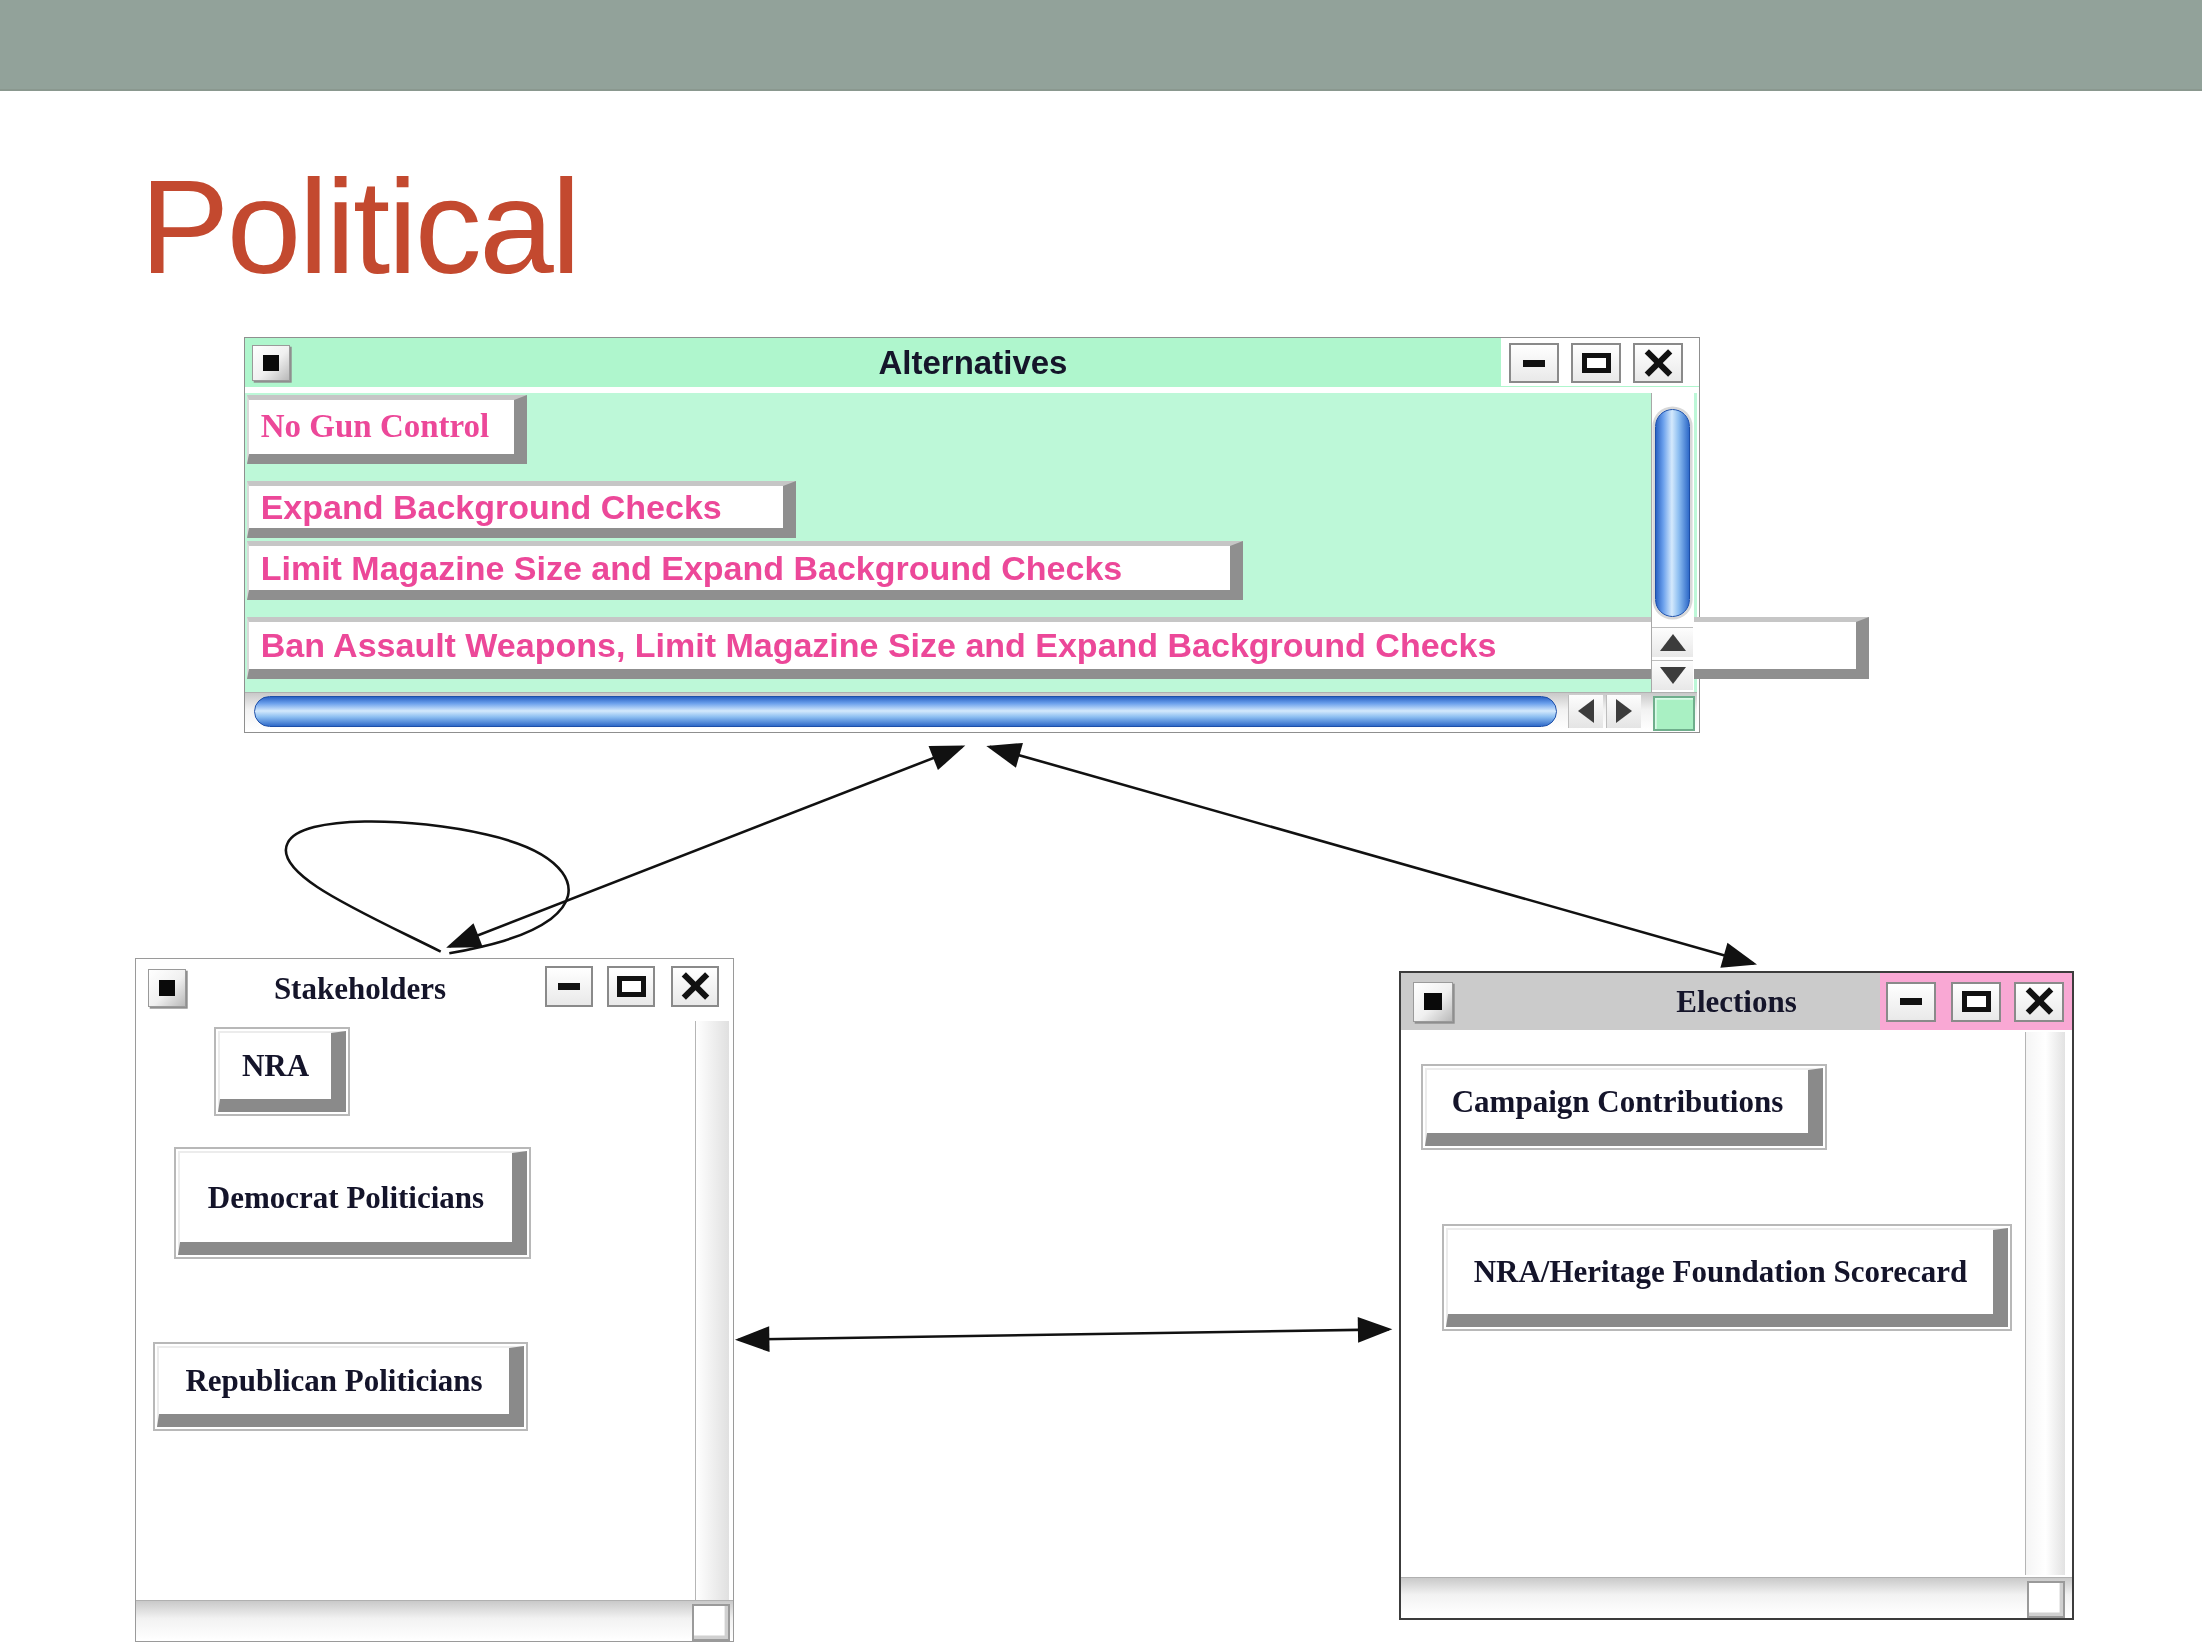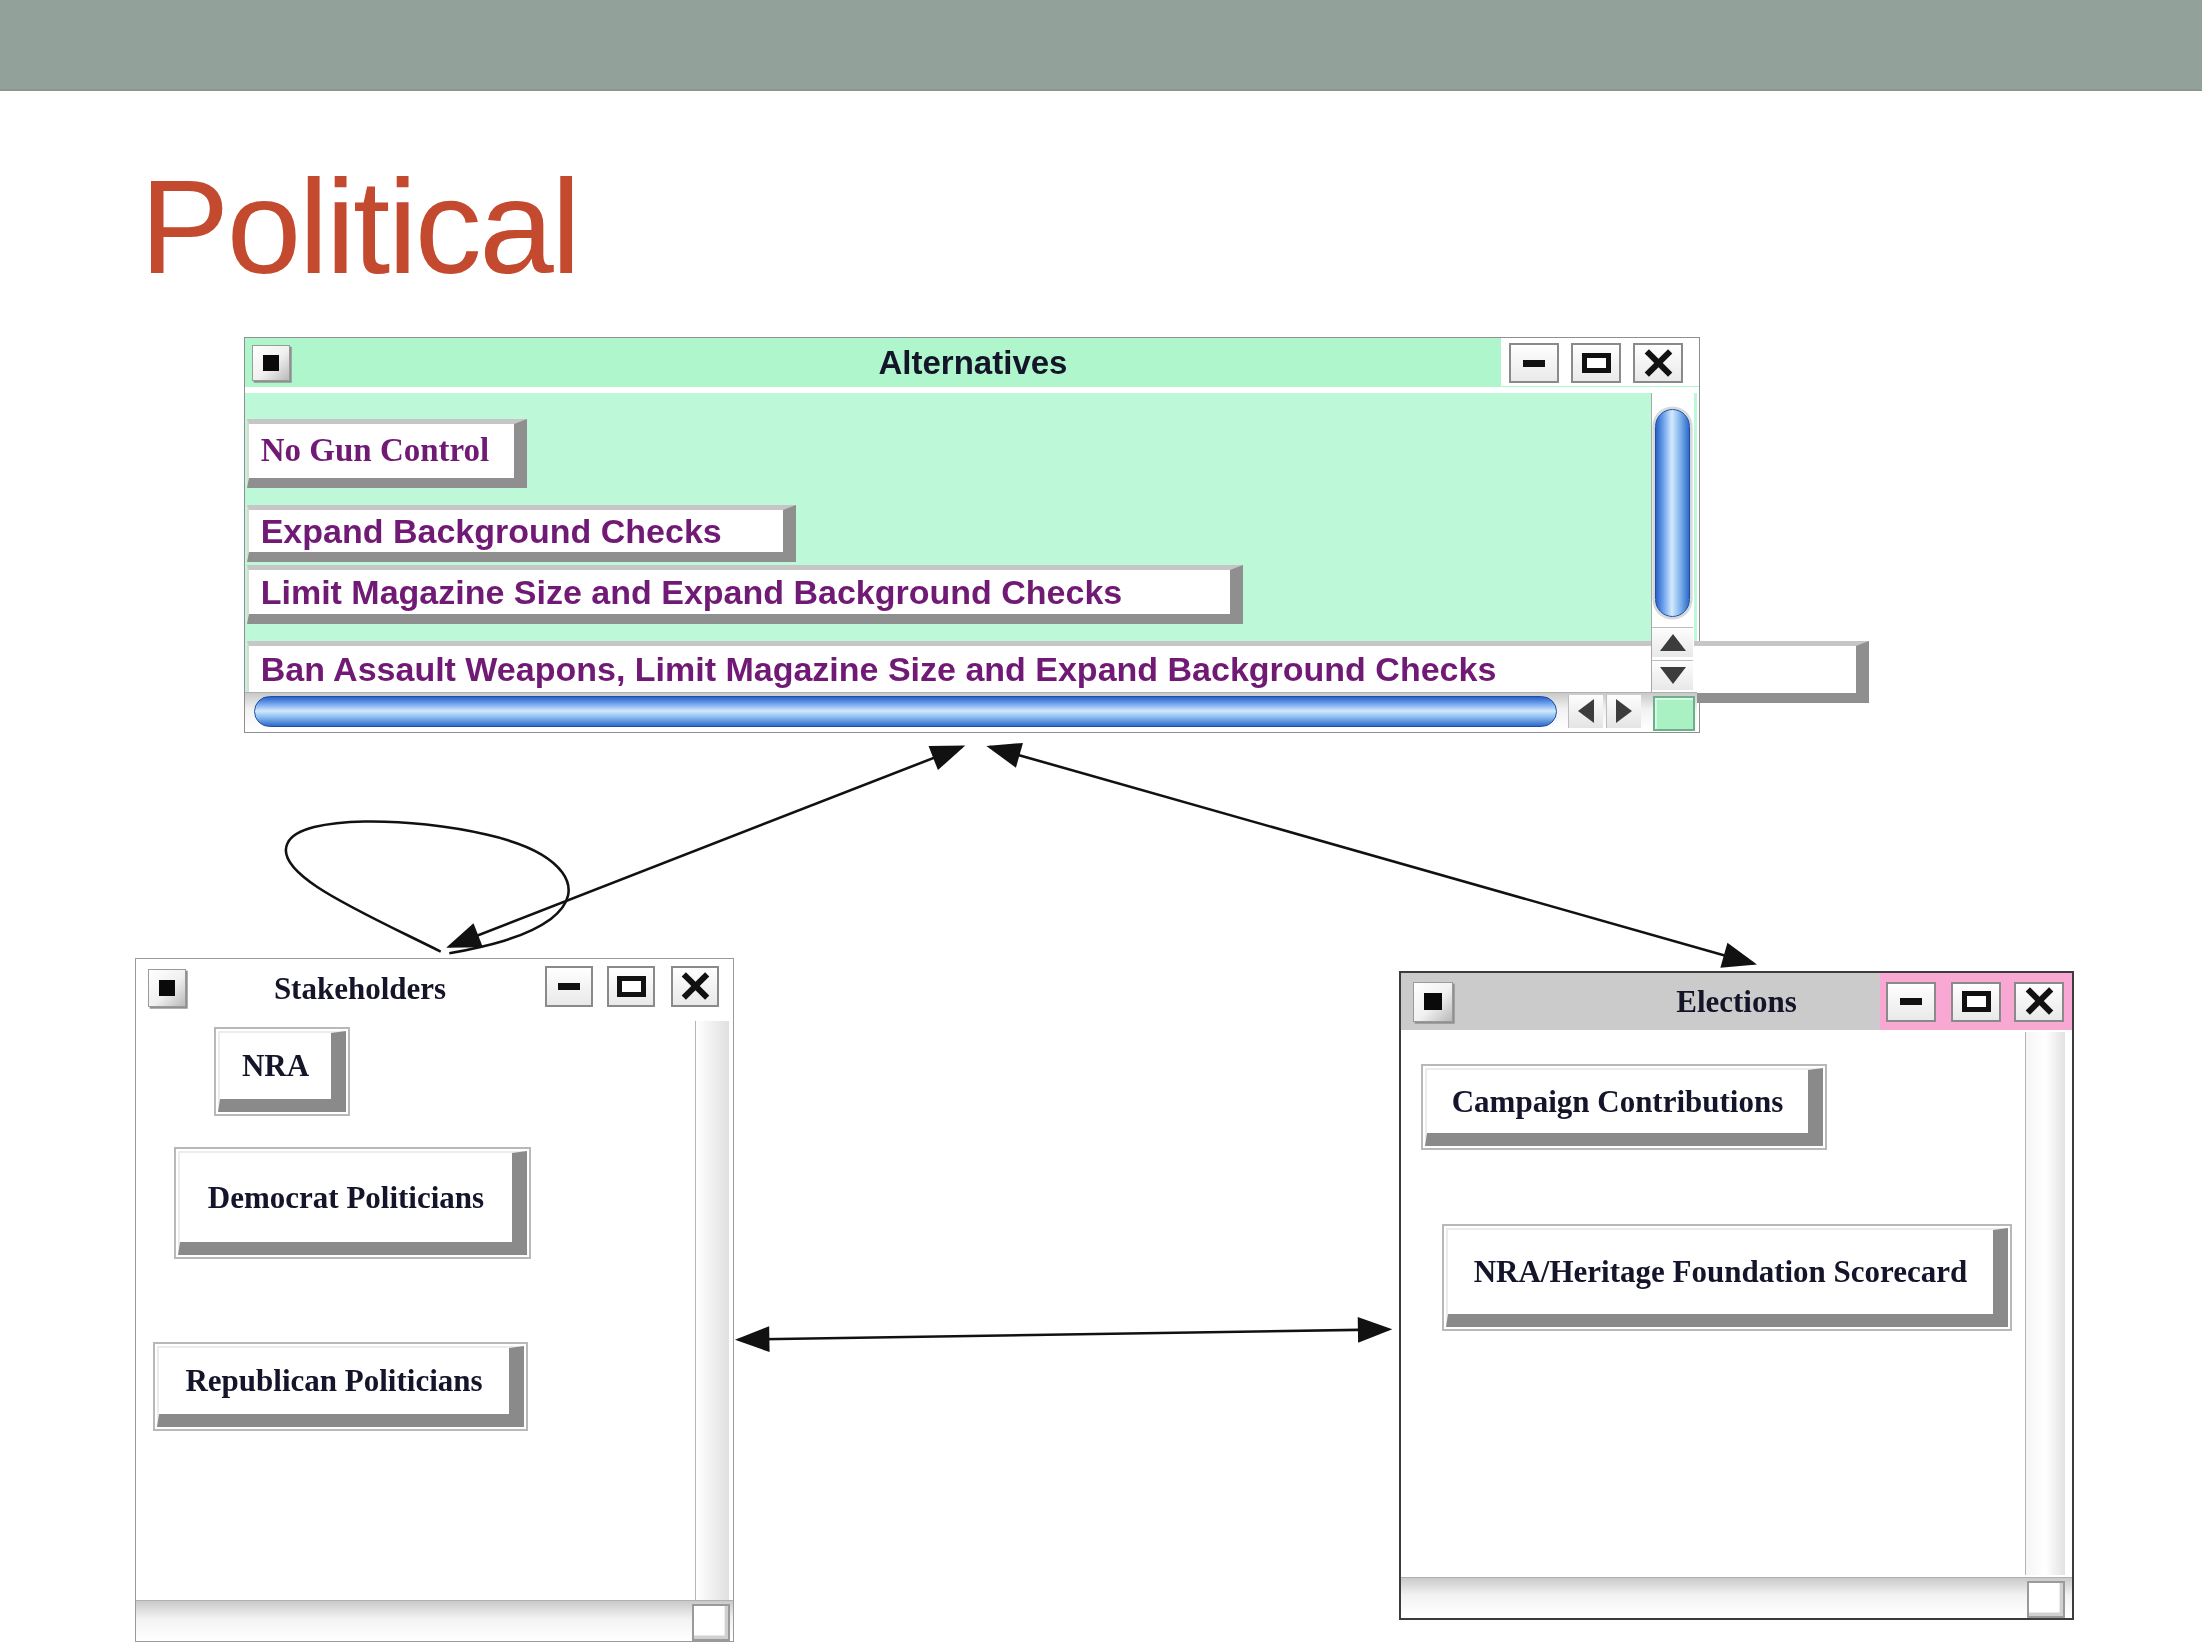--- a/index.html
+++ b/index.html
@@ -26,22 +26,22 @@
   .g-close::before{transform:rotate(45deg);}
   .g-close::after{transform:rotate(-45deg);}
   
   #win-alt{left:244px;top:337px;width:1456px;height:396px;border:1.7px solid #8f8f8f;}
   #alt-titlebar{height:52px;background:#AFF6CD;border-bottom:3.4px solid #ffffff;}
   #alt-title{left:0;width:1456px;font-size:33px;font-weight:bold;}
   #alt-btnplate{position:absolute;right:0;top:0;width:198px;height:48px;background:#ffffff;}
   #alt-content{position:absolute;left:0;top:55px;width:1452px;height:299px;background:#BDF8D8;}
   .alt-item{position:absolute;background:#ffffff;border-top:5.2px solid #c6c6c6;border-left:2.6px solid #d9d9d9;
             border-right:13.8px solid #8f8f8f;border-bottom:10.3px solid #8f8f8f;box-sizing:border-box;
-            display:flex;align-items:center;padding-left:12px;font-size:34px;font-weight:600;color:#701a75;
-            white-space:nowrap;overflow:hidden;margin-top:24px;}
+            display:flex;align-items:center;padding-left:12px;font-size:34px;font-weight:600;color:#ec4899;
+            white-space:nowrap;overflow:hidden;}
   .alt-serif{font-family:"Liberation Serif",serif;font-weight:bold;font-size:33px;}
   
   #alt-vtrack{position:absolute;left:1406px;top:0;width:43px;height:299px;background:#ffffff;
               border-left:1.7px solid #a8a8a8;box-sizing:border-box;}
   .v-pill{position:absolute;left:3.4px;top:15.5px;width:33px;height:206px;border-radius:19px;
           border:1.7px solid #1d4fa8;
           background:linear-gradient(to right,#2a62c4,#6ba0ec 22%,#d4e9fc 48%,#8fc0f2 68%,#2f6ac9);
           box-shadow:0 0 0 2.6px #d8d8d8;}
   .v-arrow-btn{position:absolute;left:0;width:41px;height:29px;background:linear-gradient(#fdfdfd,#e8e8e8);
                border-top:1.7px solid #bdbdbd;display:flex;align-items:center;justify-content:center;}

